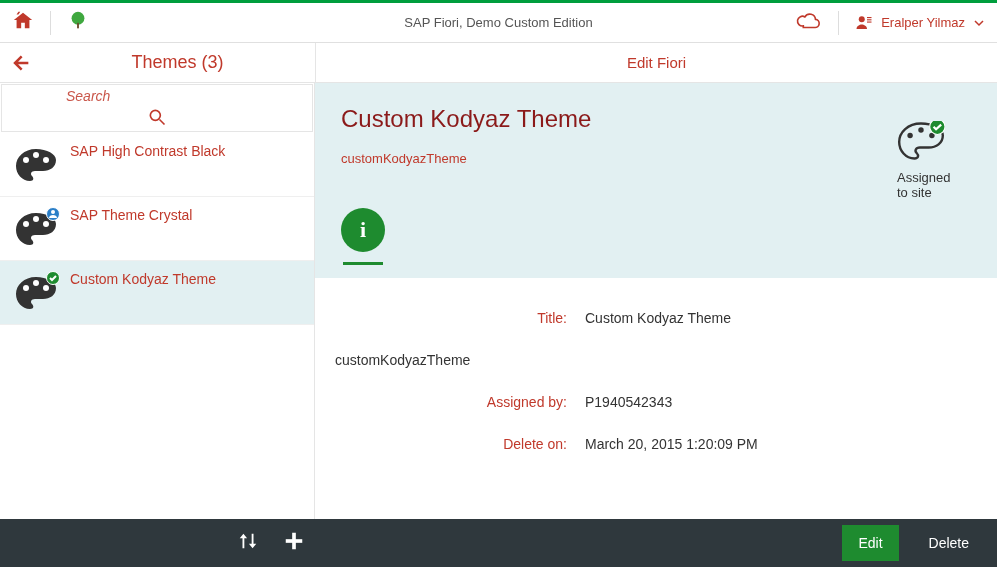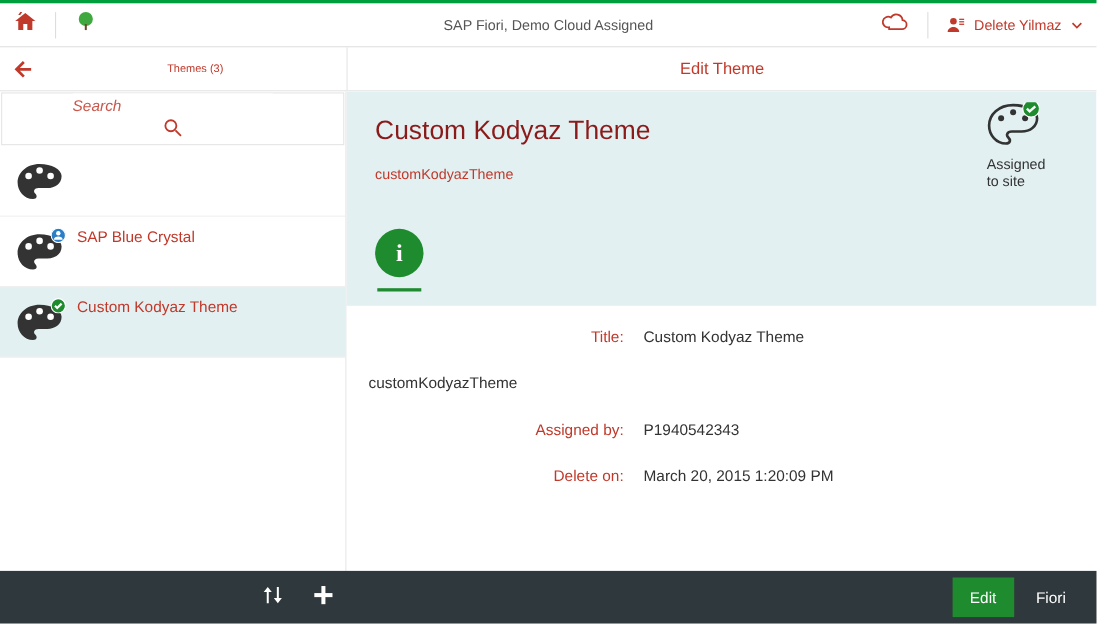--- a/index.html
+++ b/index.html
@@ -7,45 +7,45 @@
   .top-accent { height: 3px; background: #009e3d; }
   .branding { height: 40px; border-bottom: 1px solid #e0e0e0; display: flex; align-items: center; padding: 0 12px; position: relative; }
   .branding .left-icons { display: flex; align-items: center; gap: 14px; }
   .branding .divider { width: 1px; height: 24px; background: #ddd; margin: 0 2px; }
   .branding .title { position: absolute; left: 50%; transform: translateX(-50%); font-size: 13px; color: #555; }
   .branding .right-icons { margin-left: auto; display: flex; align-items: center; gap: 14px; }
   .user-block { display: flex; align-items: center; gap: 8px; color: #c0392b; font-size: 13px; cursor: pointer; }
   .subheader { height: 40px; border-bottom: 1px solid #e5e5e5; display: flex; }
   .subheader .left { width: 315px; display: flex; align-items: center; position: relative; }
   .subheader .nav-back { width: 40px; display: flex; align-items: center; justify-content: center; cursor: pointer; }
-  .subheader .left .title { flex: 1; text-align: center; color: #c0392b; font-size: 10px; }
+  .subheader .left .title { flex: 1; text-align: center; color: #c0392b; font-size: 18px; }
   .subheader .right { flex: 1; display: flex; align-items: center; justify-content: center; color: #c0392b; font-size: 15px; border-left: 1px solid #e5e5e5; }
   .content { flex: 1; display: flex; overflow: hidden; }
   .master { width: 315px; border-right: 1px solid #e5e5e5; display: flex; flex-direction: column; }
   .search-row { display: flex; align-items: center; height: 48px; border: 1px solid #e5e5e5; margin: 1px; padding: 0 10px; flex-direction: column; }
   .search-row input { flex: 1; border: none; outline: none; font-size: 14px; color: #555; font-style: italic; }
   .search-row input::placeholder { color: #c0392b; font-style: italic; opacity: .85; }
   .list-item { display: flex; align-items: center; height: 64px; padding: 0 10px 0 14px; border-bottom: 1px solid #efefef; cursor: pointer; }
   .list-item.selected { background: #e2f0f2; }
   .palette-icon { position: relative; width: 44px; height: 36px; margin-right: 12px; }
   .list-item .label { color: #c0392b; font-size: 14px; align-self: flex-start; margin-top: 10px; }
   .detail { flex: 1; display: flex; flex-direction: column; overflow: hidden; }
   .detail-header { background: #e2f0f2; padding: 22px 26px 10px 26px; position: relative; min-height: 195px; }
   .detail-title { font-size: 24px; color: #8b1a1a; margin-bottom: 18px; }
   .detail-sub { font-size: 13px; color: #c0392b; }
-  .assigned { position: absolute; right: 28px; top: 10px; text-align: left; font-size: 13px; color: #333; width: 72px; margin-left: 23px; }
+  .assigned { position: absolute; right: 28px; top: 38px; text-align: left; font-size: 13px; color: #333; width: 72px; margin-left: 23px; }
   .info-circle { width: 44px; height: 44px; border-radius: 50%; background: #1e8b2f; color: #fff; display: flex; align-items: center; justify-content: center; font-family: Georgia, serif; font-size: 22px; font-weight: bold; margin-top: 42px; }
   .info-underline { width: 40px; height: 3px; background: #1e8b2f; margin-top: 10px; margin-left: 2px; }
-  .detail-body { flex: 1; background: #fff; padding: 20px 20px 0 20px; overflow: auto; }
+  .detail-body { flex: 1; background: #fff; padding: 32px 20px 0 20px; overflow: auto; }
   .form-row { display: flex; margin-bottom: 26px; font-size: 14px; }
   .form-label { width: 250px; text-align: right; color: #c0392b; padding-right: 18px; }
   .form-value { color: #333; }
   .footer { height: 48px; background: #2f383d; display: flex; align-items: center; padding: 0 12px; }
   .footer .left-icons { margin-left: 225px; display: flex; gap: 24px; }
-  .footer .right-buttons { margin-left: auto; display: flex; gap: 4px; justify-content: space-between; }
+  .footer .right-buttons { margin-left: auto; display: flex; gap: 14px; justify-content: space-between; }
   .btn { height: 36px; padding: 0 16px; border: none; font-size: 14px; cursor: pointer; display: flex; align-items: center; justify-content: center; }
   .btn-primary { background: #1e8b2f; color: #fff; }
   .btn-ghost { background: transparent; color: #fff; }
   .palette-badge { position: absolute; top: -4px; right: -2px; }
 </style>
 </head>
 <body>
 
 <div class="top-accent"></div>
 
@@ -58,55 +58,55 @@
         </svg>
     </span>
     <span class="divider"></span>
     <span>
       <svg width="22" height="22" viewBox="0 0 24 24">
           <circle cx="12" cy="9" r="7" fill="#3fa83f"></circle>
           <rect x="11" y="14" width="2" height="6" fill="#6b4a2b"></rect>
         </svg>
     </span>
   </div>
-  <div class="title">SAP Fiori, Demo Cloud Assigned</div>
+  <div class="title">SAP Fiori, Demo Custom Edition</div>
   <div class="right-icons">
     <span>
       <svg width="26" height="22" viewBox="0 0 32 24">
           <path fill="none" stroke="#c0392b" stroke-width="2" d="M9 18a6 6 0 1 1 2-11 7 7 0 0 1 13 3 5 5 0 0 1-1 10H9z"></path>
         </svg>
     </span>
     <span class="divider"></span>
     <div class="user-block">
       <svg width="18" height="18" viewBox="0 0 24 24">
           <circle cx="9" cy="7" r="4" fill="#c0392b"></circle>
           <path fill="#c0392b" d="M2 20c0-4 4-6 7-6s7 2 7 6z"></path>
           <rect x="16" y="4" width="6" height="1.5" fill="#c0392b"></rect>
           <rect x="16" y="7" width="6" height="1.5" fill="#c0392b"></rect>
           <rect x="16" y="10" width="6" height="1.5" fill="#c0392b"></rect>
         </svg>
-      <span>Delete Yilmaz</span>
+      <span>Eralper Yilmaz</span>
       <svg width="12" height="12" viewBox="0 0 24 24">
           <path fill="none" stroke="#c0392b" stroke-width="3" d="M4 8l8 8 8-8"></path>
         </svg>
     </div>
   </div>
 </div>
 
 <div class="subheader">
   <div class="left">
     <div class="nav-back">
       <svg width="24" height="20" viewBox="0 0 24 24">
           <path fill="none" stroke="#c0392b" stroke-width="3" d="M14 4l-8 8 8 8M6 12h16"></path>
         </svg>
     </div>
     <div class="title">Themes (3)</div>
   </div>
   <div class="right">
-    <span>Edit Theme</span>
+    <span>Edit Fiori</span>
   </div>
 </div>
 
 <div class="content">
   <div class="master">
     <div class="search-row">
       <input type="text" placeholder="Search" style="">
       <span>
         <svg width="20" height="20" viewBox="0 0 24 24">
             <circle cx="10" cy="10" r="6" fill="none" stroke="#c0392b" stroke-width="2"></circle>
@@ -117,37 +117,38 @@
 
     <div class="list-item">
       <span class="palette-icon">
         <svg width="44" height="36" viewBox="0 0 44 36">
             <path fill="#333" d="M22 2C10 2 2 10 2 19c0 8 6 15 14 15 4 0 4-3 2-5s-1-5 3-5h8c7 0 13-4 13-11C42 7 33 2 22 2z"></path>
             <circle cx="12" cy="13" r="3" fill="#fff"></circle>
             <circle cx="22" cy="8" r="3" fill="#fff"></circle>
             <circle cx="32" cy="13" r="3" fill="#fff"></circle>
           </svg>
       </span>
+      <span class="label">SAP High Contrast Black</span>
     </div>
 
     <div class="list-item">
       <span class="palette-icon">
         <svg width="44" height="36" viewBox="0 0 44 36">
             <path fill="#333" d="M22 2C10 2 2 10 2 19c0 8 6 15 14 15 4 0 4-3 2-5s-1-5 3-5h8c7 0 13-4 13-11C42 7 33 2 22 2z"></path>
             <circle cx="12" cy="13" r="3" fill="#fff"></circle>
             <circle cx="22" cy="8" r="3" fill="#fff"></circle>
             <circle cx="32" cy="13" r="3" fill="#fff"></circle>
           </svg>
         <span class="palette-badge"><svg width="14" height="14" viewBox="0 0 14 14">
               <circle cx="7" cy="7" r="6.5" fill="#2a7ec7" stroke="#fff" stroke-width="1"></circle>
               <circle cx="7" cy="5" r="2" fill="#fff"></circle>
               <path fill="#fff" d="M3 11c0-2 2-3 4-3s4 1 4 3z"></path>
             </svg></span>
       </span>
-      <span class="label">SAP Blue Crystal</span>
+      <span class="label">SAP Theme Crystal</span>
     </div>
 
     <div class="list-item selected">
       <span class="palette-icon">
         <svg width="44" height="36" viewBox="0 0 44 36">
             <path fill="#333" d="M22 2C10 2 2 10 2 19c0 8 6 15 14 15 4 0 4-3 2-5s-1-5 3-5h8c7 0 13-4 13-11C42 7 33 2 22 2z"></path>
             <circle cx="12" cy="13" r="3" fill="#fff"></circle>
             <circle cx="22" cy="8" r="3" fill="#fff"></circle>
             <circle cx="32" cy="13" r="3" fill="#fff"></circle>
           </svg>
@@ -213,15 +214,15 @@
     </span>
     <span>
       <svg width="22" height="22" viewBox="0 0 24 24">
           <rect x="10" y="3" width="4" height="18" fill="#fff"></rect>
           <rect x="3" y="10" width="18" height="4" fill="#fff"></rect>
         </svg>
     </span>
   </div>
   <div class="right-buttons">
     <button class="btn btn-primary">Edit</button>
-    <button class="btn btn-ghost">Fiori</button>
+    <button class="btn btn-ghost">Delete</button>
   </div>
 </div>
 
 </body></html>

